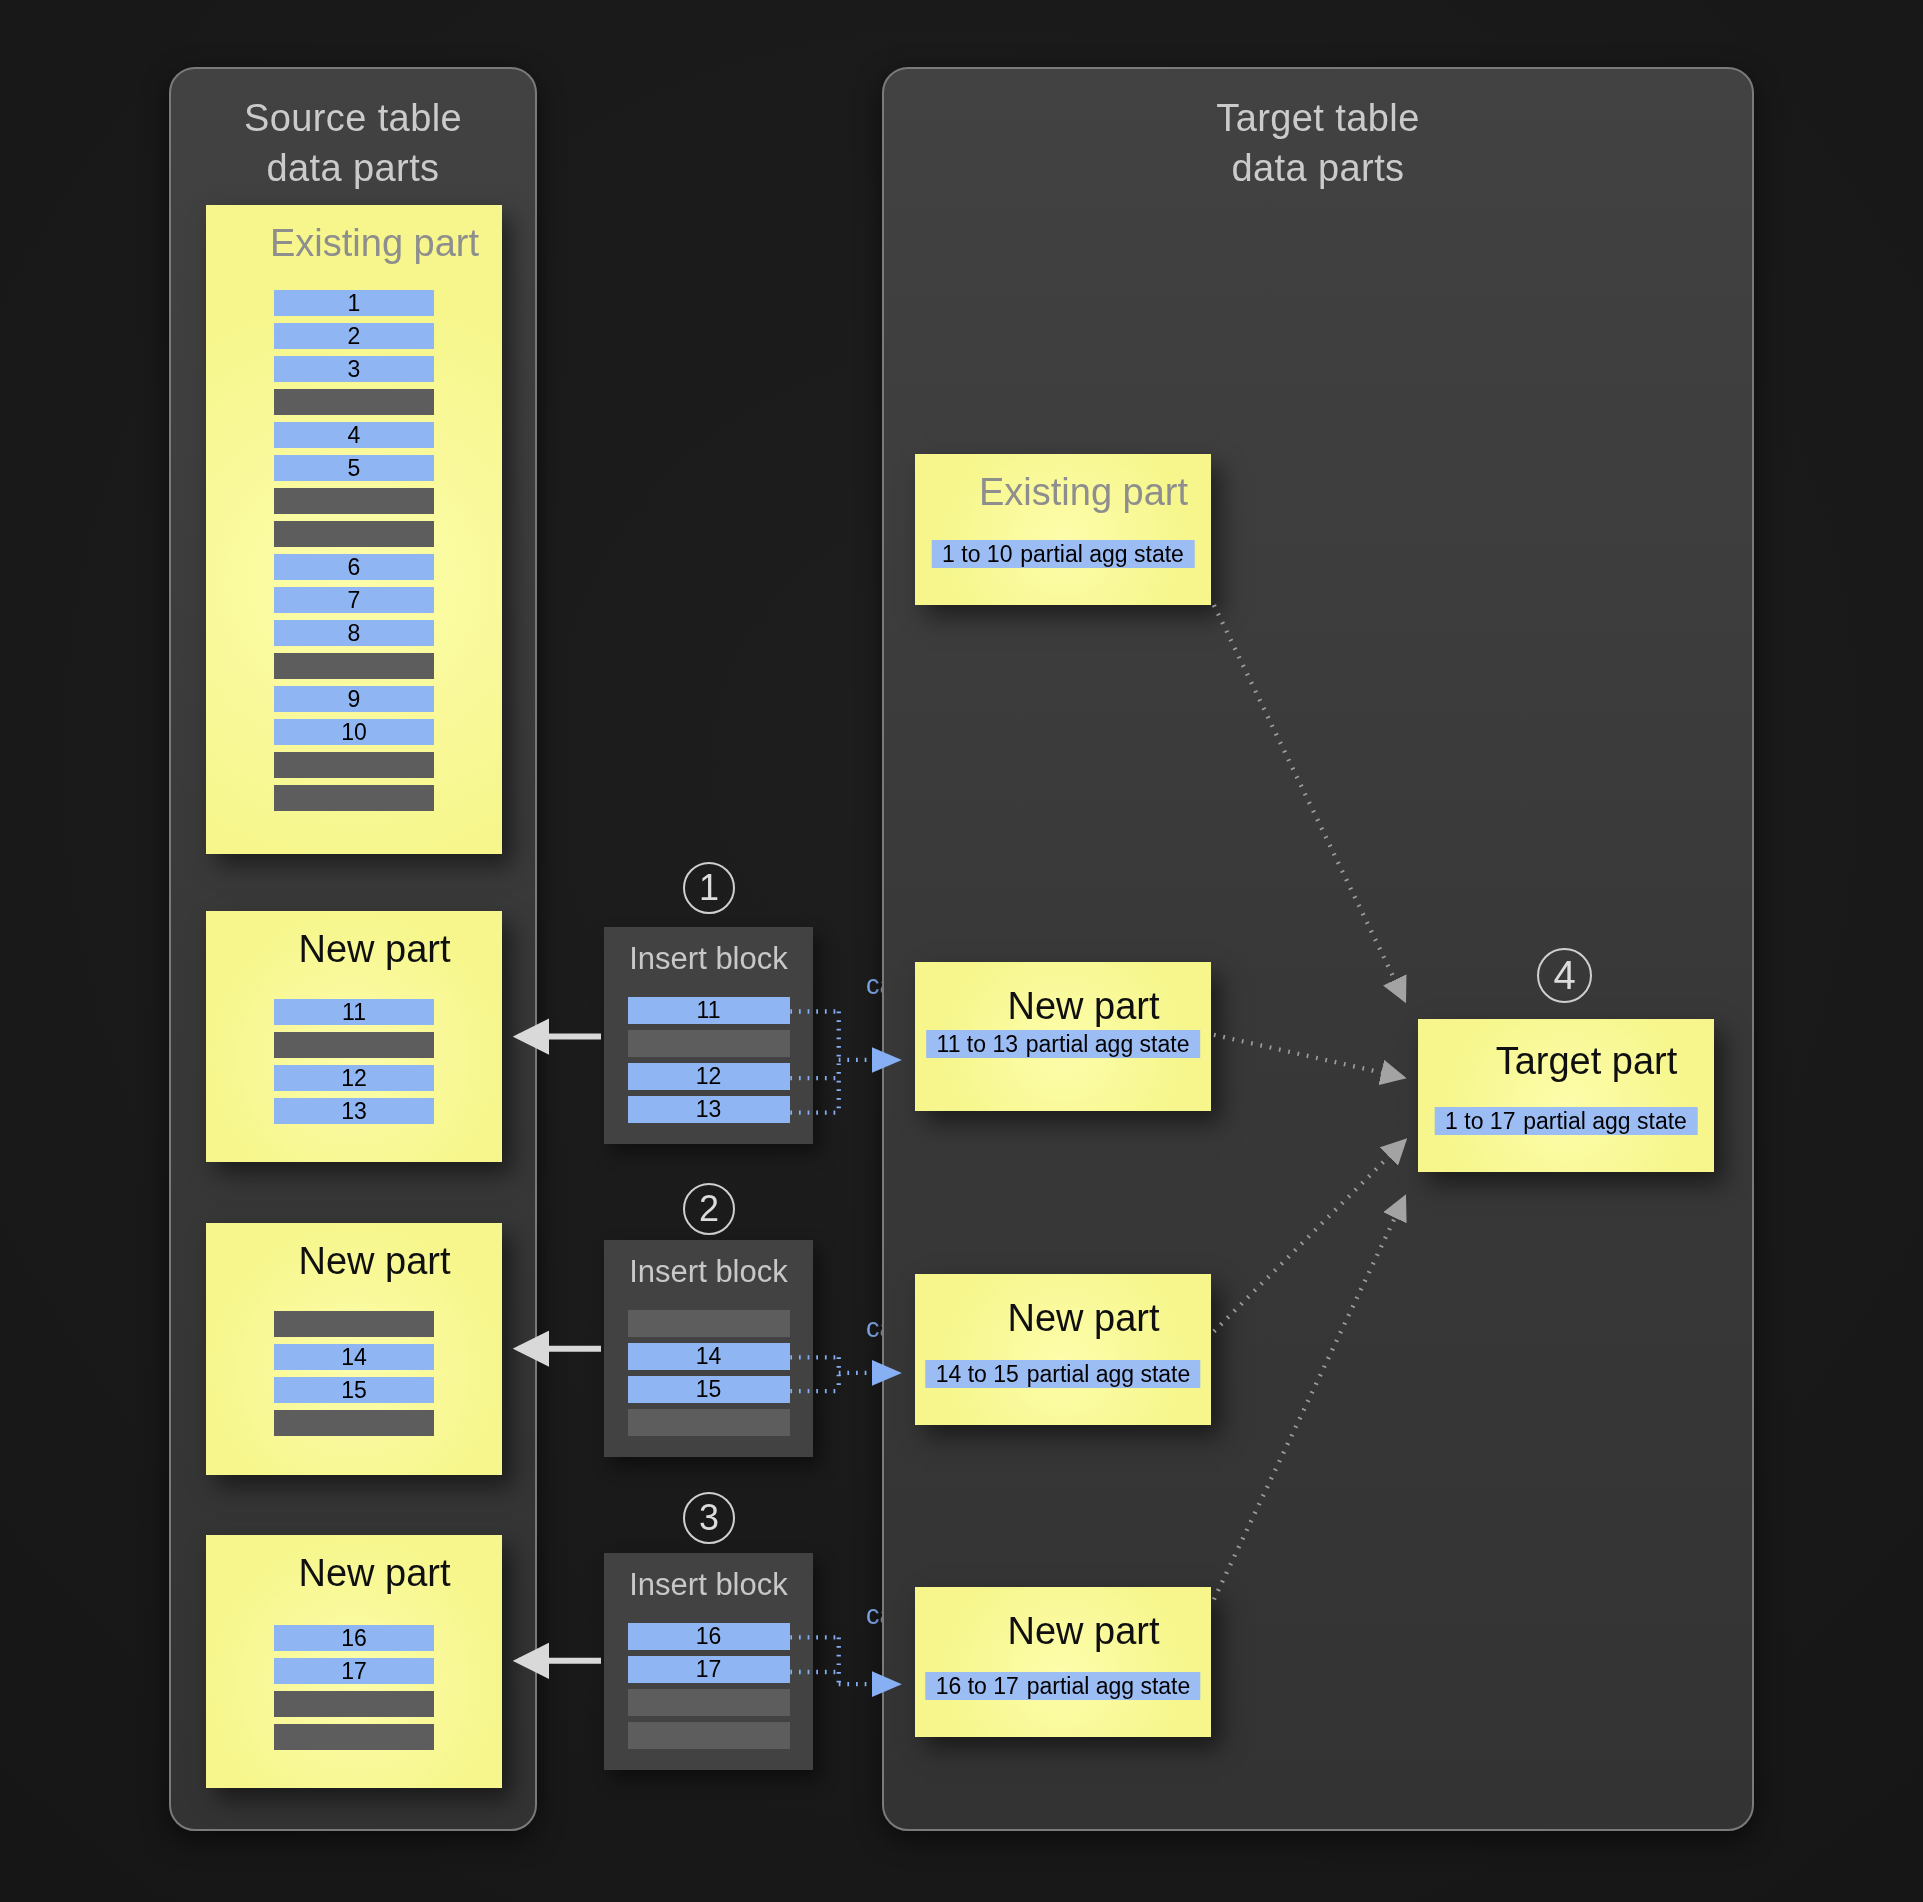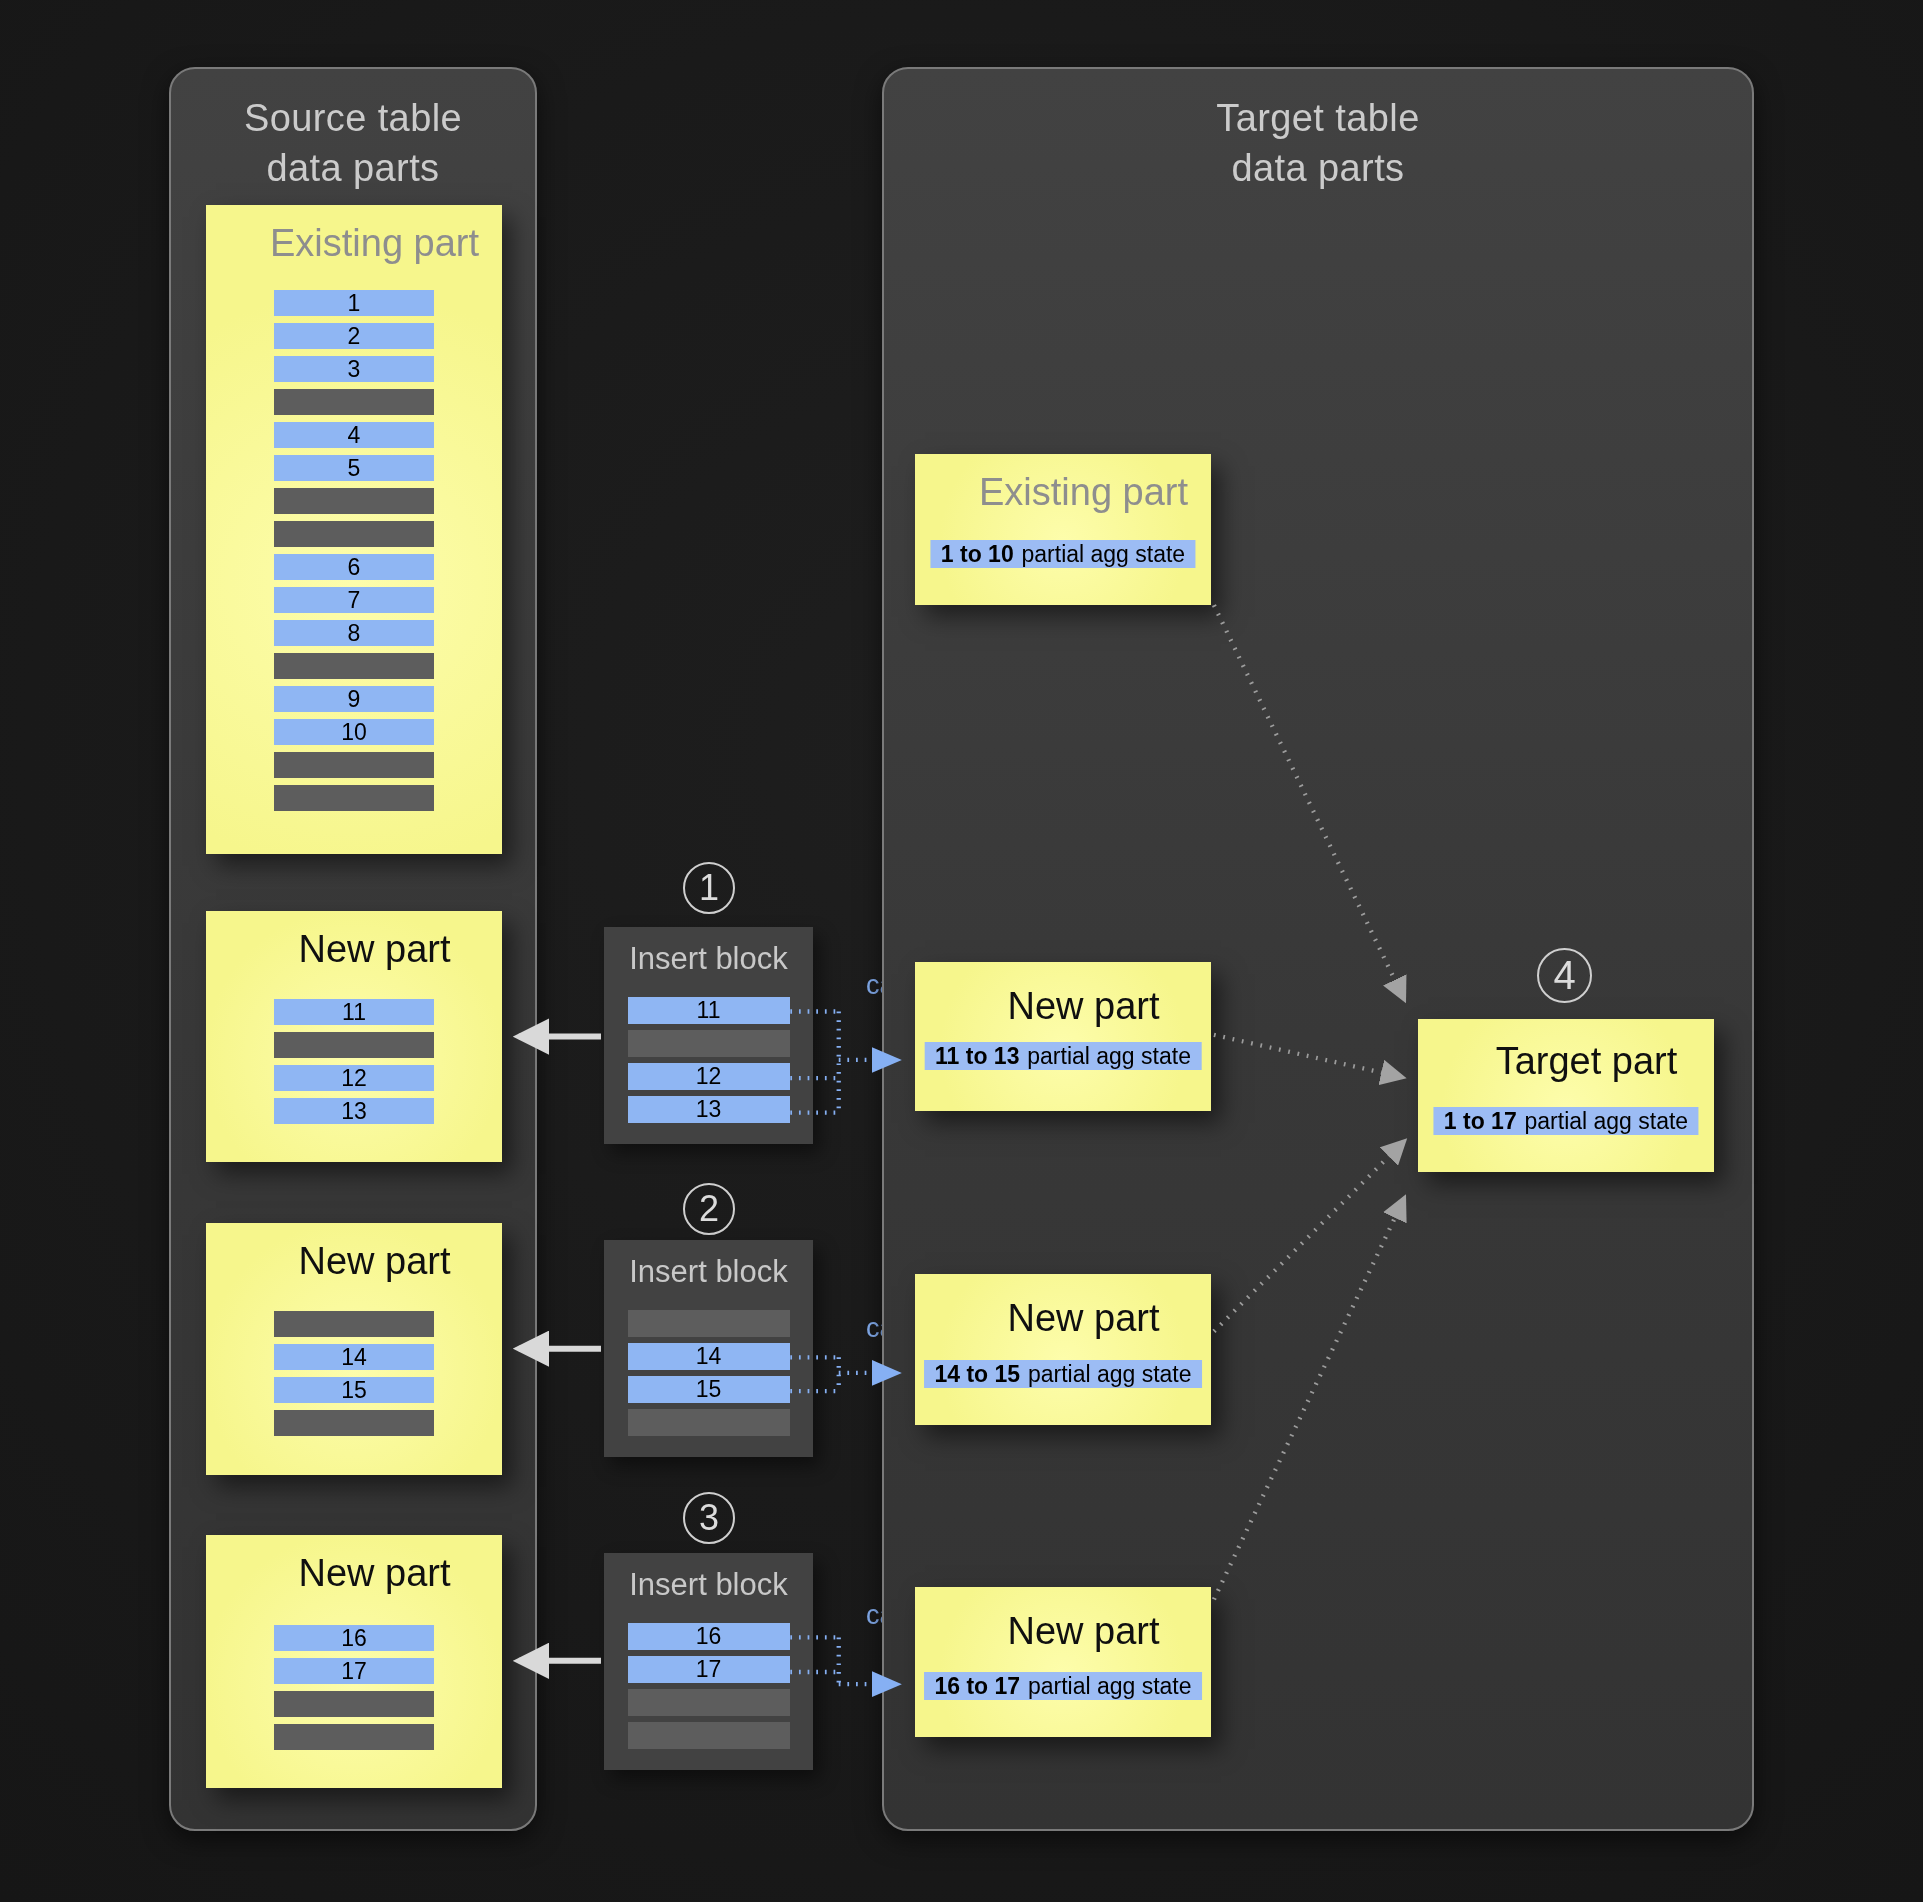--- a/index.html
+++ b/index.html
@@ -37,21 +37,21 @@
   .step { position:absolute; width:52px; height:52px; border:2.6px solid #cfcfcf;
           border-radius:50%; color:#dcdcdc; font-size:36px;
           display:flex; align-items:center; justify-content:center; }
   .step.big { width:55px; height:55px; font-size:40px; }
 
   .calc { position:absolute; color:#86b0f3; font-size:27px;margin-left:48px; }
 
   .strip { position:absolute; left:50%; transform:translateX(-50%);
            background:#9cbcf4; height:28px; display:flex; align-items:center;
            padding:0 10.4px; font-size:23px; color:#000; white-space:nowrap; }
-  .strip b { font-weight:bold; margin-right:7.8px; }
+  .strip b { font-weight:normal; margin-right:7.8px; }
 
   svg.overlay { position:absolute; inset:0; pointer-events:none; }
 </style>
 </head>
 <body>
 
 <div id="canvas">
 
   <div class="panel" style="left:169px; top:67px; width:368px; height:1764px;">
     <div class="panel-title">
@@ -158,21 +158,21 @@
   <div class="part" style="left:915px; top:454px; height:151px;">
     <div class="part-title muted">Existing part</div>
     <div class="strip" style="top:86px;">
       <b>1 to 10</b>
         <span>partial agg state</span>
     </div>
   </div>
 
   <div class="part" style="left:915px; top:962px; height:149px;">
     <div class="part-title" style="margin-top:22.5px;">New part</div>
-    <div class="strip" style="top:80px;">
+    <div class="strip" style="top:68px;">
       <b>11 to 13</b>
         <span>partial agg state</span>
     </div>
   </div>
 
   <div class="part" style="left:915px; top:1274px; height:151px;">
     <div class="part-title" style="margin-top:22.5px;">New part</div>
     <div class="strip" style="top:86px;">
       <b>14 to 15</b>
         <span>partial agg state</span>

